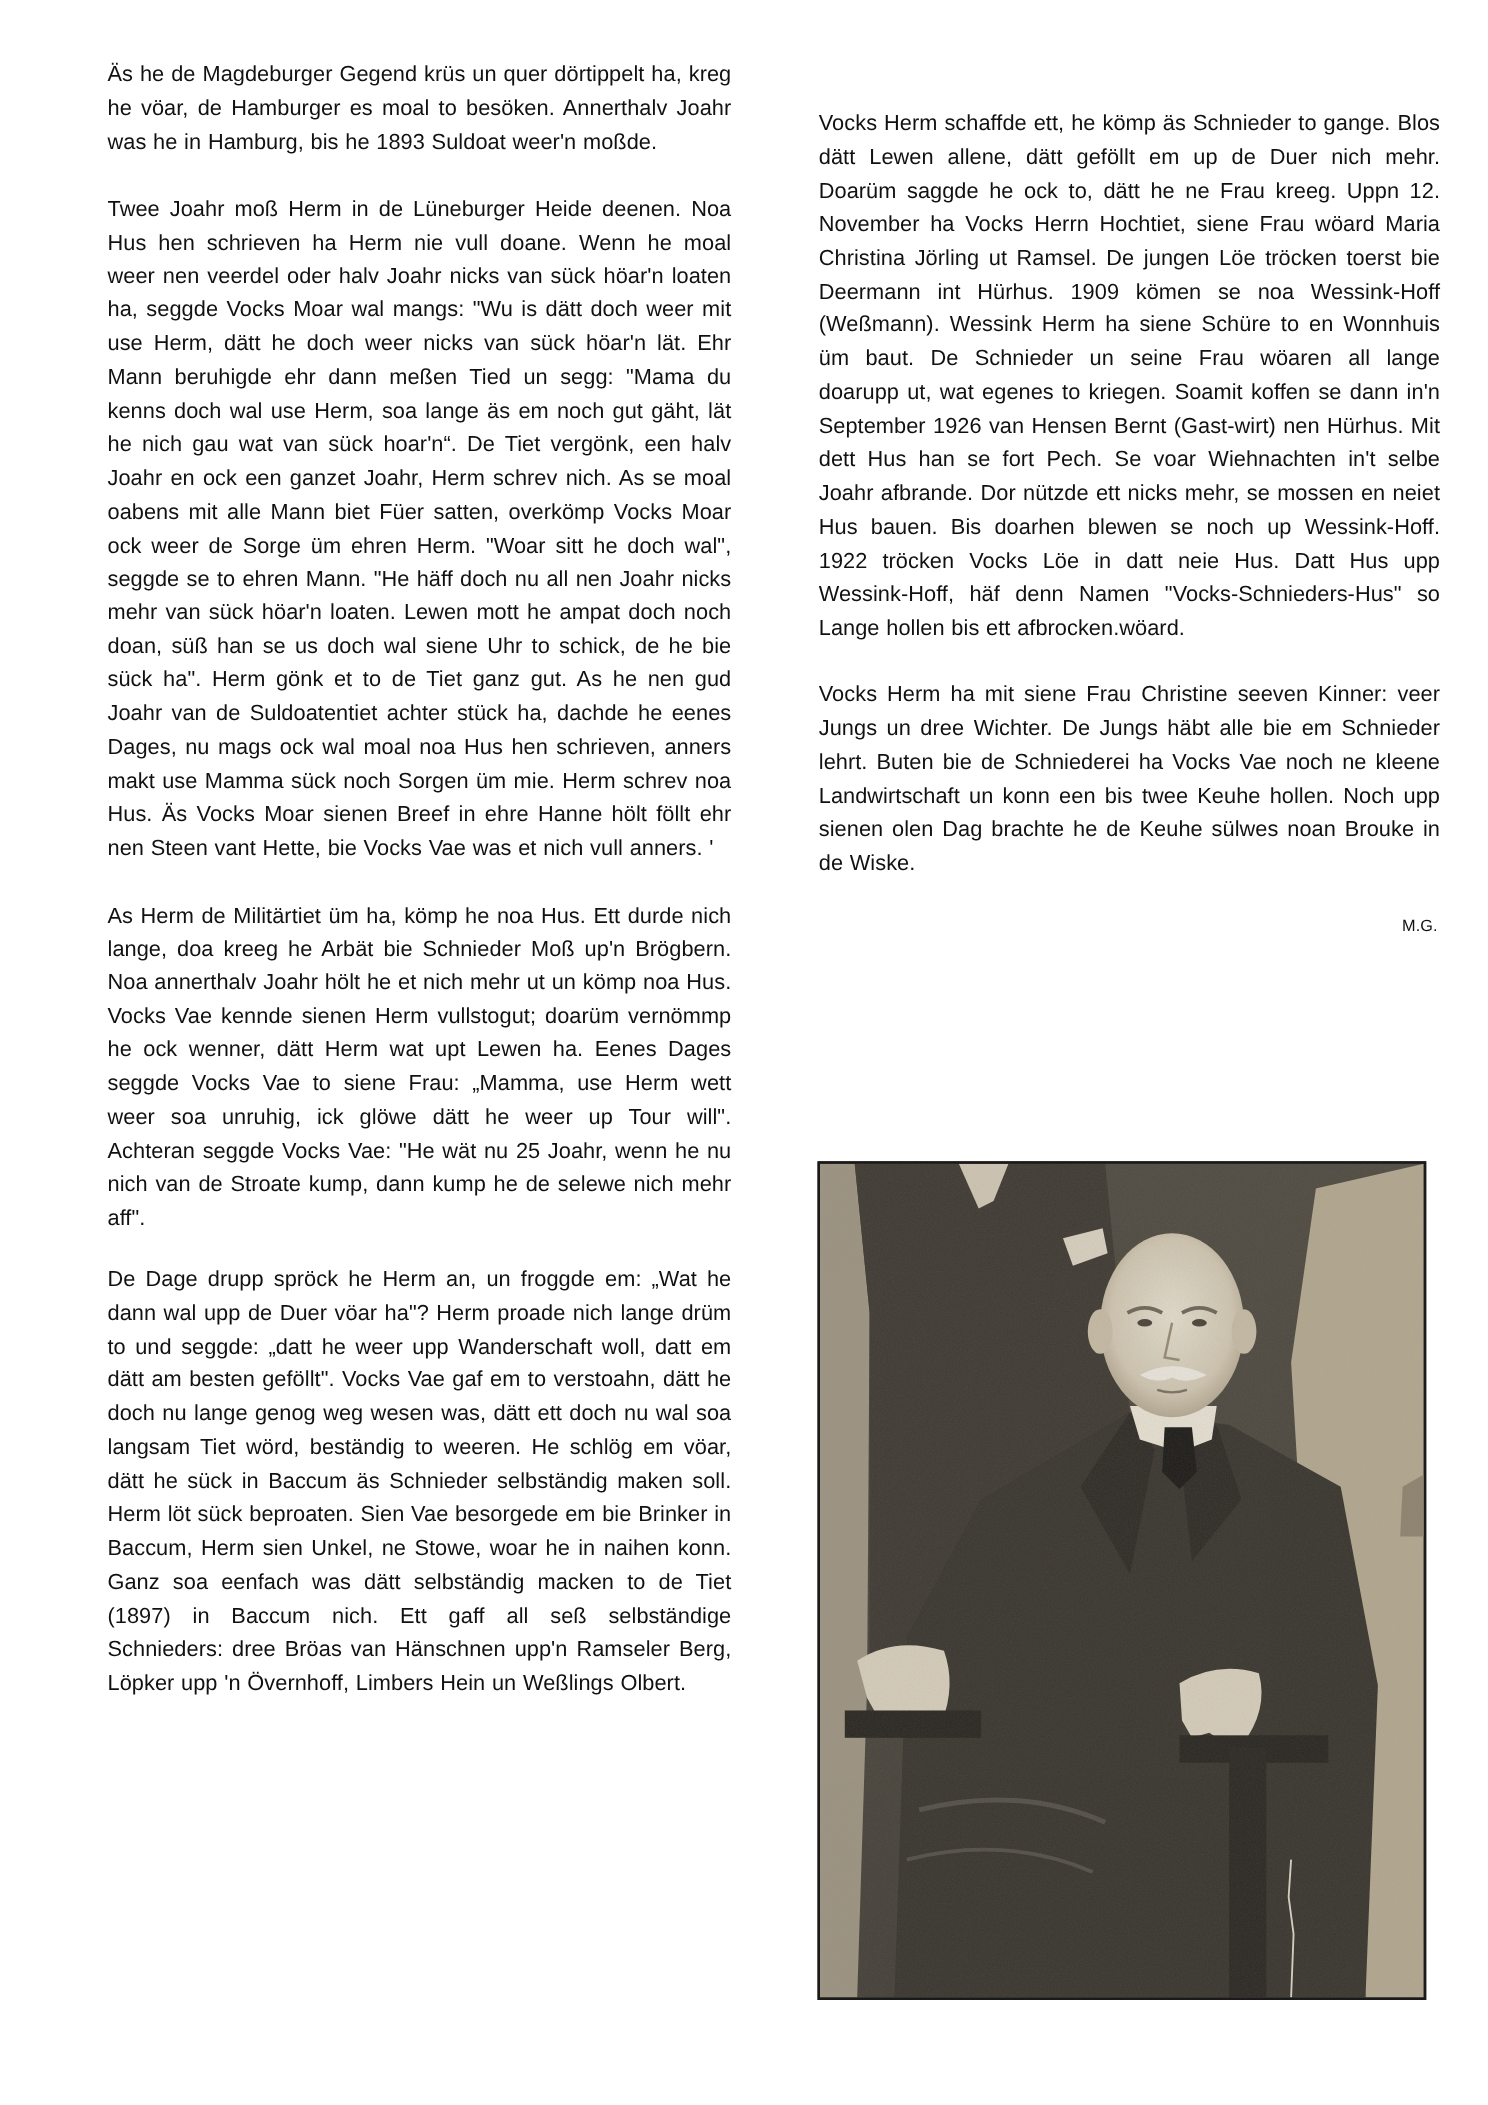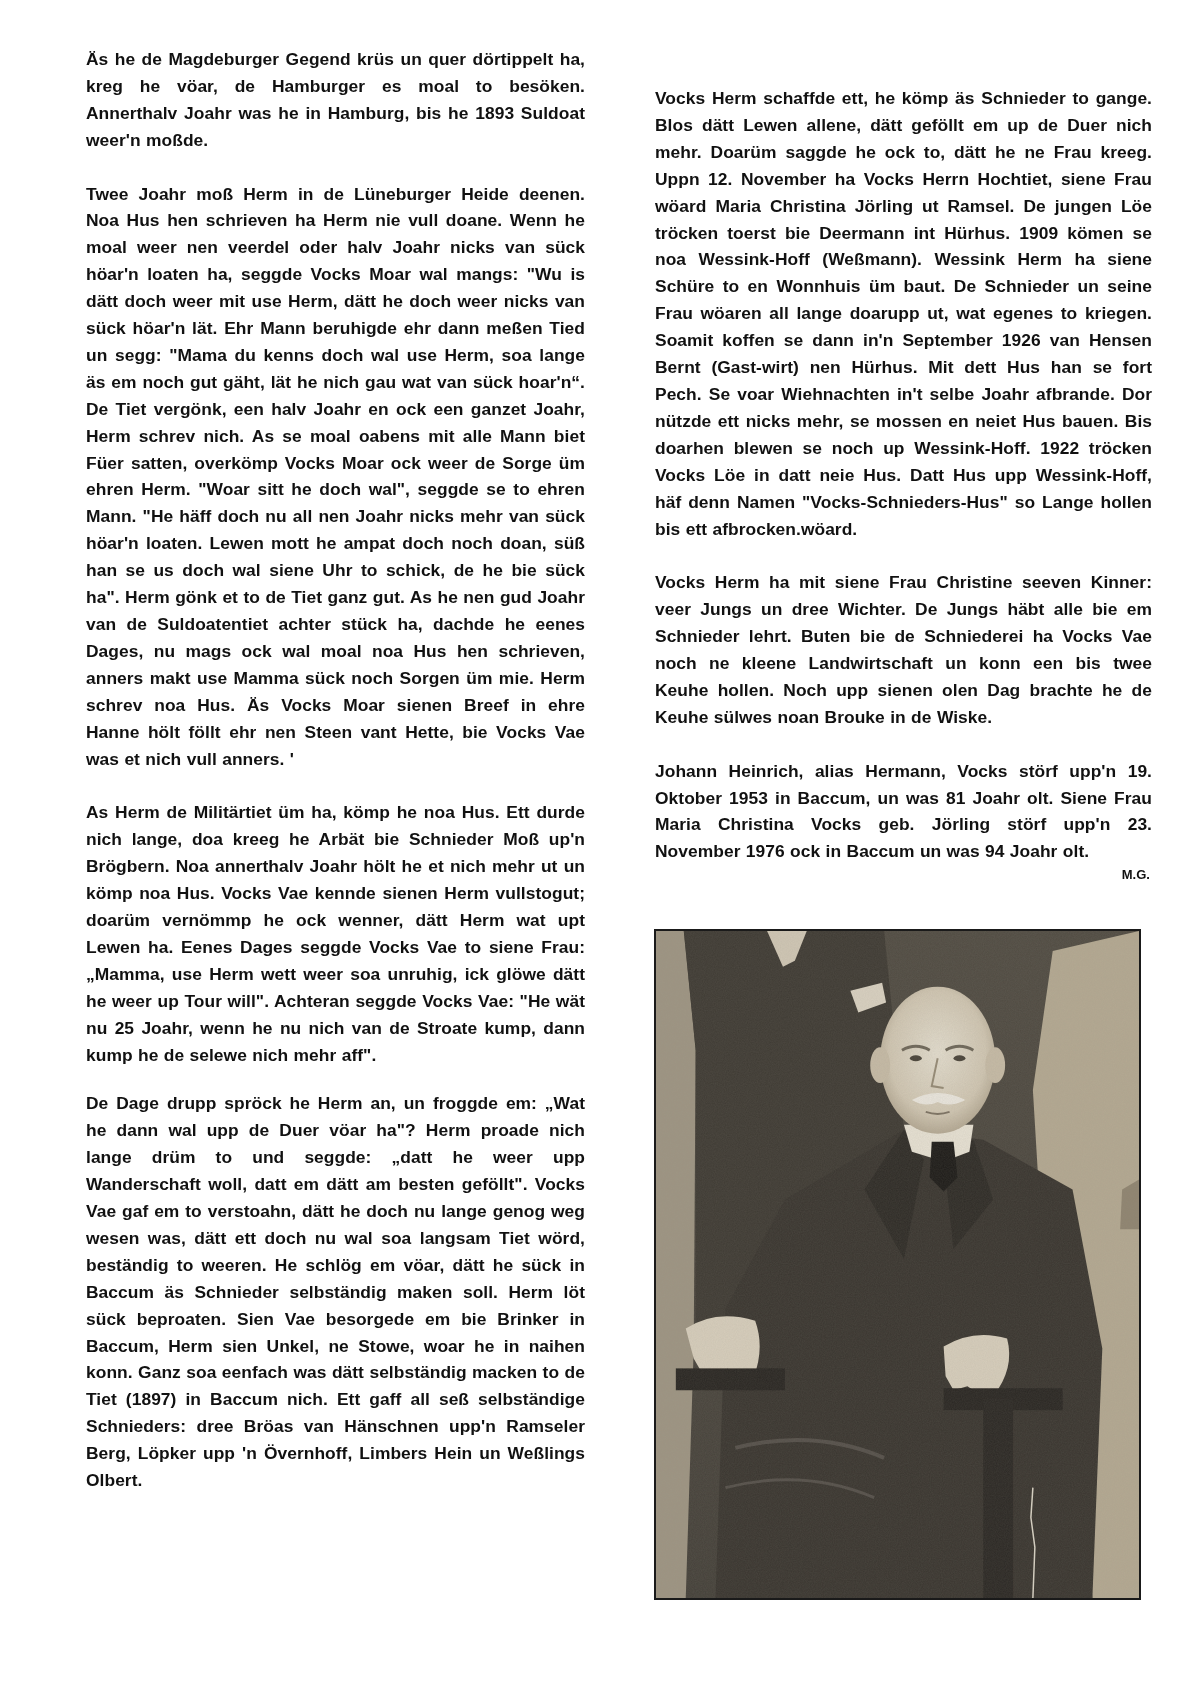--- a/index.html
+++ b/index.html
@@ -4,21 +4,21 @@
   <style>
     html, body { margin: 0; padding: 0; background: #ffffff; }
     body {
       width: 1190px;
       height: 1684px;
       position: relative;
       overflow: hidden;
       font-family: "Liberation Sans", "DejaVu Sans", sans-serif;
       color: #111111;
     }
-    .page { position: absolute; inset: 0; font-weight: bold; }
+    .page { position: absolute; inset: 0; }
     .column {
       position: absolute;
       top: 46px;
       font-size: 17.4px;
       line-height: 26.9px;
       text-align: justify;
       letter-spacing: 0.05px;
       word-spacing: 0.5px;
     }
     .col-left { left: 86px; width: 499px; }
@@ -59,21 +59,20 @@
     <p class="para gap2">As Herm de Militärtiet üm ha, kömp he noa Hus. Ett durde nich lange, doa kreeg he Arbät bie Schnieder Moß up'n Brögbern. Noa annerthalv Joahr hölt he et nich mehr ut un kömp noa Hus. Vocks Vae kennde sienen Herm vullstogut; doarüm vernömmp he ock wenner, dätt Herm wat upt Lewen ha. Eenes Dages seggde Vocks Vae to siene Frau: „Mamma, use Herm wett weer soa unruhig, ick glöwe dätt he weer up Tour will". Achteran seggde Vocks Vae: "He wät nu 25 Joahr, wenn he nu nich van de Stroate kump, dann kump he de selewe nich mehr aff".</p>
     <p class="para no-gap">De Dage drupp spröck he Herm an, un froggde em: „Wat he dann wal upp de Duer vöar ha"? Herm proade nich lange drüm to und seggde: „datt he weer upp Wanderschaft woll, datt em dätt am besten geföllt". Vocks Vae gaf em to verstoahn, dätt he doch nu lange genog weg wesen was, dätt ett doch nu wal soa langsam Tiet wörd, beständig to weeren. He schlög em vöar, dätt he sück in Baccum äs Schnieder selbständig maken soll. Herm löt sück beproaten. Sien Vae besorgede em bie Brinker in Baccum, Herm sien Unkel, ne Stowe, woar he in naihen konn. Ganz soa eenfach was dätt selbständig macken to de Tiet (1897) in Baccum nich. Ett gaff all seß selbständige Schnieders: dree Bröas van Hänschnen upp'n Ramseler Berg, Löpker upp 'n Övernhoff, Limbers Hein un Weßlings Olbert.</p>
   </div>
 
   <div class="column col-right">
     <p class="para">
       <span>Vocks Herm schaffde ett, he kömp äs Schnieder to gange. Blos dätt Lewen allene, dätt geföllt em up de Duer nich mehr. Doarüm saggde he ock to, dätt he ne Frau kreeg. Uppn 12. November ha Vocks Herrn Hochtiet, siene Frau wöard Maria Christina Jörling ut Ramsel. De jungen Löe tröcken toerst bie Deermann int Hürhus. 1909 kömen se noa Wessink-Hoff (Weßmann). Wessink Herm ha siene Schüre to  en Wonnhuis üm baut. De Schnieder un seine Frau wöaren all lange doarupp ut, wat egenes to kriegen. Soamit koffen se dann in'n September 1926 van Hensen Bernt (Gast-wirt) nen Hürhus.  Mit dett Hus han se fort Pech. Se</span>
       <span>voar Wiehnachten in't selbe Joahr afbrande. Dor nützde ett nicks mehr, se mossen en neiet Hus bauen. Bis doarhen blewen se noch up Wessink-Hoff. 1922 tröcken Vocks Löe in datt neie Hus. Datt Hus upp Wessink-Hoff, häf denn Namen "Vocks-Schnieders-Hus" so Lange hollen bis ett afbrocken.wöard.</span>
     </p>
     <p class="para">Vocks Herm ha mit siene Frau Christine seeven Kinner: veer Jungs un dree Wichter. De Jungs häbt alle bie em Schnieder lehrt. Buten bie de Schniederei ha Vocks Vae noch ne kleene Landwirtschaft un konn een bis twee Keuhe hollen. Noch upp sienen olen Dag brachte he de Keuhe sülwes noan Brouke in de Wiske.</p>
-    <p class="para no-gap">Johann Heinrich, alias Hermann, Vocks störf upp'n 19. Oktober 1953 in Baccum, un was 81 Joahr olt. Siene Frau Maria Christina Vocks geb. Jörling störf upp'n 23. November 1976 ock in Baccum un was 94 Joahr olt.</p>
     <div class="signature">M.G.</div>
   </div>
 
   <div class="photo-frame">
     <span class="caption-hidden">Sepia portrait of a seated elderly bald man with a moustache, dark suit and tie, hands resting on chair arms, standing figures partially visible behind him</span>
     <svg viewBox="0 0 487 671" preserveAspectRatio="none">
       <defs>
         <filter id="grain">
           <feTurbulence type="fractalNoise" baseFrequency="0.9" numOctaves="2" result="n"></feTurbulence>
           <feColorMatrix type="matrix" values="0 0 0 0 0.3  0 0 0 0 0.28  0 0 0 0 0.24  0 0 0 0.18 0"></feColorMatrix>

